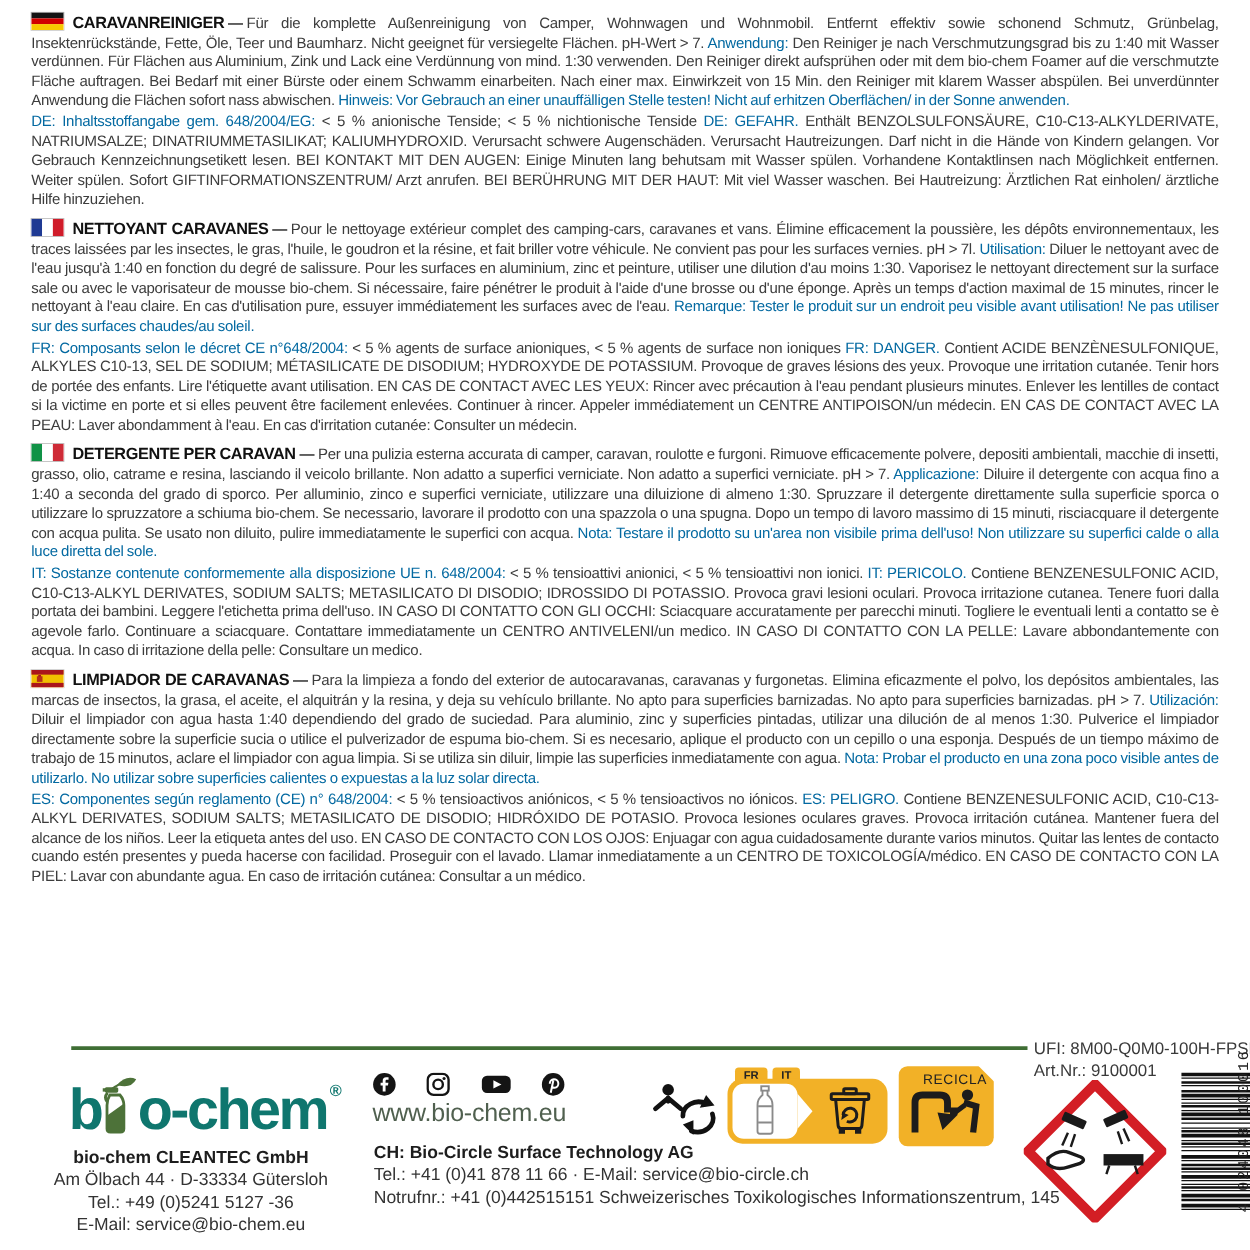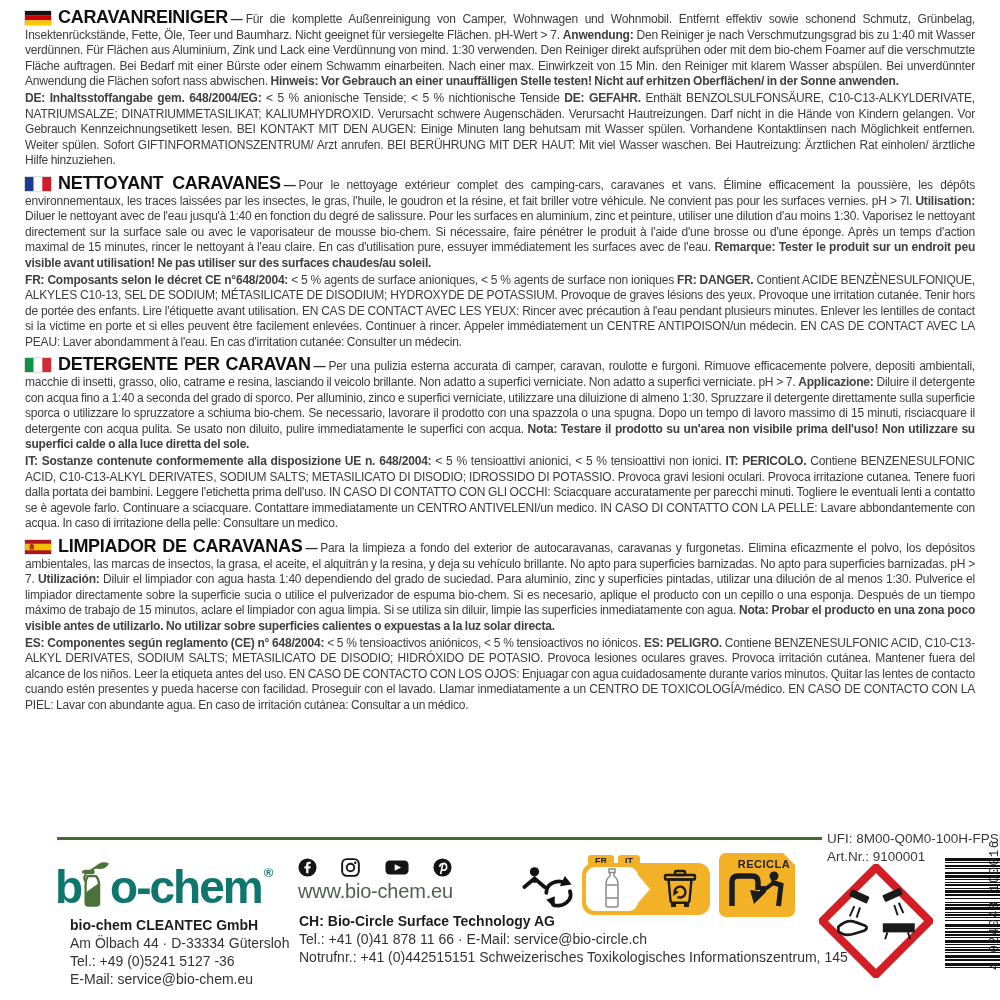--- a/index.html
+++ b/index.html
@@ -3,38 +3,38 @@
 <meta charset="utf-8">
 <style>
   html,body{margin:0;padding:0;background:#ffffff;}
   #page{position:relative;width:1000px;height:1000px;background:#fff;overflow:hidden;
         font-family:"Liberation Sans","DejaVu Sans",sans-serif;color:#3c3c3c;}
   #textcol{position:absolute;left:25px;top:10px;width:950px;}
   .section{margin-bottom:7px;}
   .body-p,.ingr-p{margin:0;font-size:12px;line-height:15.6px;text-align:justify;
         letter-spacing:-0.2px;word-spacing:-0.5px;color:#3c3c3c;}
   .ingr-p{margin-top:1px;}
-  .b{font-weight:bold;color:#404040;}
-  .sec-title{font-weight:bold;color:#111;font-size:18px;letter-spacing:-0.3px;}
+  .b{font-weight:normal;color:#0369a1;}
+  .sec-title{font-weight:bold;color:#111;font-size:13px;letter-spacing:-0.3px;}
   .dash{font-weight:bold;color:#2e2e2e;padding:0 3px;}
   .flag{display:inline-block;width:26px;height:14px;vertical-align:-2px;margin-right:7px;
         box-shadow:0 0 0 0.5px #bbb;}
   .flag svg{display:block;}
   
   #footer{position:absolute;left:0;top:828px;width:1000px;height:172px;margin-left:32px;}
   #sep-line{position:absolute;left:25px;top:9px;width:765px;height:2.5px;background:#3f6e34;}
   #ufi-block{position:absolute;left:795px;top:2px;font-size:13.5px;line-height:17.5px;color:#3a3a3a;}
   
   #logo{position:absolute;left:23px;top:18px;color:#0f766e;font-weight:bold;
         font-size:46px;letter-spacing:-2px;line-height:54px;white-space:nowrap;}
   #logo .reg{font-size:13px;letter-spacing:0;vertical-align:26px;margin-left:2px;}
   #logo svg{vertical-align:-7px;margin:0 1px;}
   .addr{position:absolute;font-size:14px;line-height:18px;color:#333;}
   .addr .co{font-weight:bold;color:#1d1d1d;}
-  #addr-left{left:38px;top:88px;}
+  #addr-left{left:11px;top:88px;text-align:center;}
   #addr-mid{left:267px;top:84px;}
   #socials{position:absolute;left:266px;top:30px;height:20px;}
   #socials span{display:inline-block;margin-right:20px;vertical-align:top;}
   #website{position:absolute;left:266px;top:52px;font-size:20px;color:#50604f;letter-spacing:-0.2px;}
   
   #triman{position:absolute;left:489px;top:36px;}
   #frit{position:absolute;left:550px;top:22px;width:148px;height:66px;}
   .tabs{position:absolute;top:0;left:6px;height:14px;}
   .tab{display:inline-block;background:#f2b127;color:#222;font-weight:bold;font-size:9px;
        padding:1px 7px;border-radius:3px 3px 0 0;margin-right:4px;}
@@ -42,21 +42,21 @@
        border-radius:12px;}
   .frit-white{position:absolute;top:4px;left:4px;width:52px;height:44px;background:#fff;
        border-radius:9px;text-align:center;}
   .frit-arrow{position:absolute;top:12px;left:56px;width:0;height:0;border-top:14px solid transparent;
        border-bottom:14px solid transparent;border-left:12px solid #fff;}
   .frit-bin{position:absolute;top:6px;left:78px;}
   #recicla{position:absolute;left:687px;top:25px;width:76px;height:64px;background:#f2b127;
        border-radius:7px;text-align:center;}
   #recicla .fold{position:absolute;right:-1px;top:-1px;width:0;height:0;
        border-left:14px solid transparent;border-top:14px solid #fff;}
-  #recicla .rec-txt{font-weight:bold;color:#222;font-size:11px;letter-spacing:0.5px;margin-top:5px;padding-left:14px;}
+  #recicla .rec-txt{font-weight:normal;color:#222;font-size:11px;letter-spacing:0.5px;margin-top:5px;padding-left:14px;}
   
   #ghs{position:absolute;left:787px;top:36px;}
   #barcode{position:absolute;left:913px;top:30px;width:80px;height:112px;}
   #barcode .num{position:absolute;left:57px;bottom:0px;transform-origin:0 100%;
        transform:rotate(-90deg);font-size:12px;color:#222;letter-spacing:1.5px;white-space:nowrap;
        font-family:"Liberation Mono","DejaVu Sans Mono",monospace;}
 </style>
 </head>
 <body>
 

